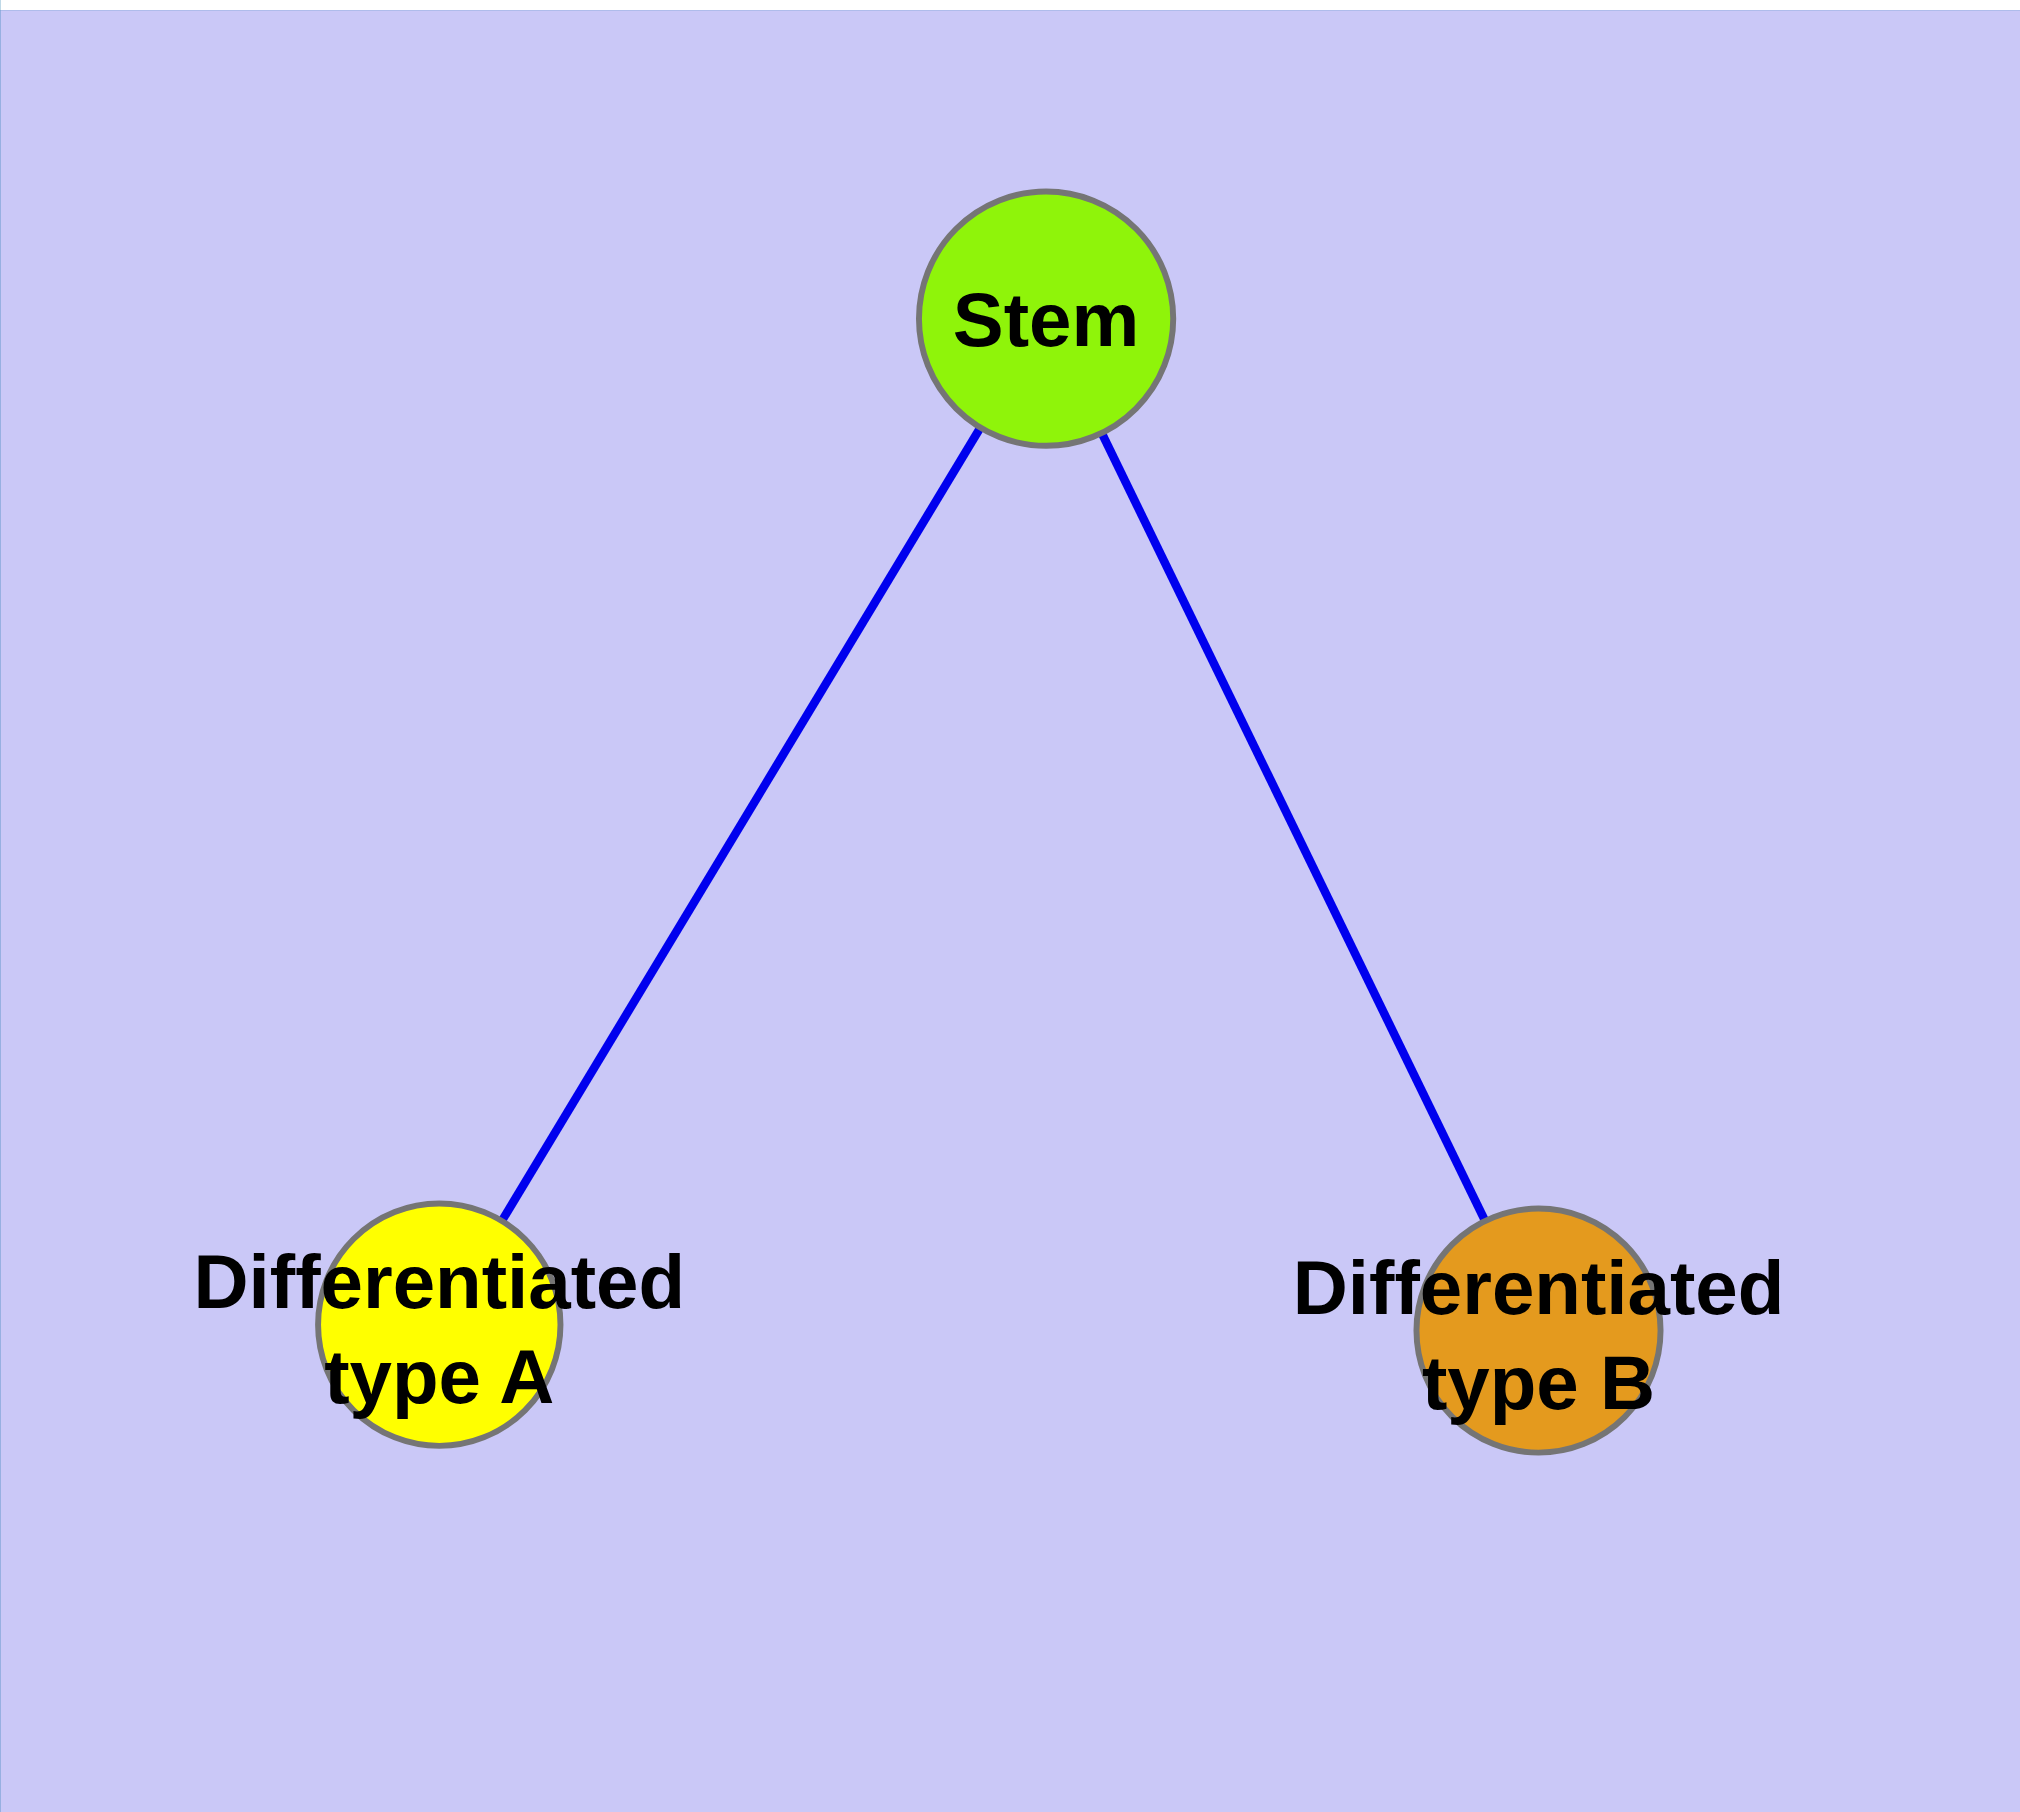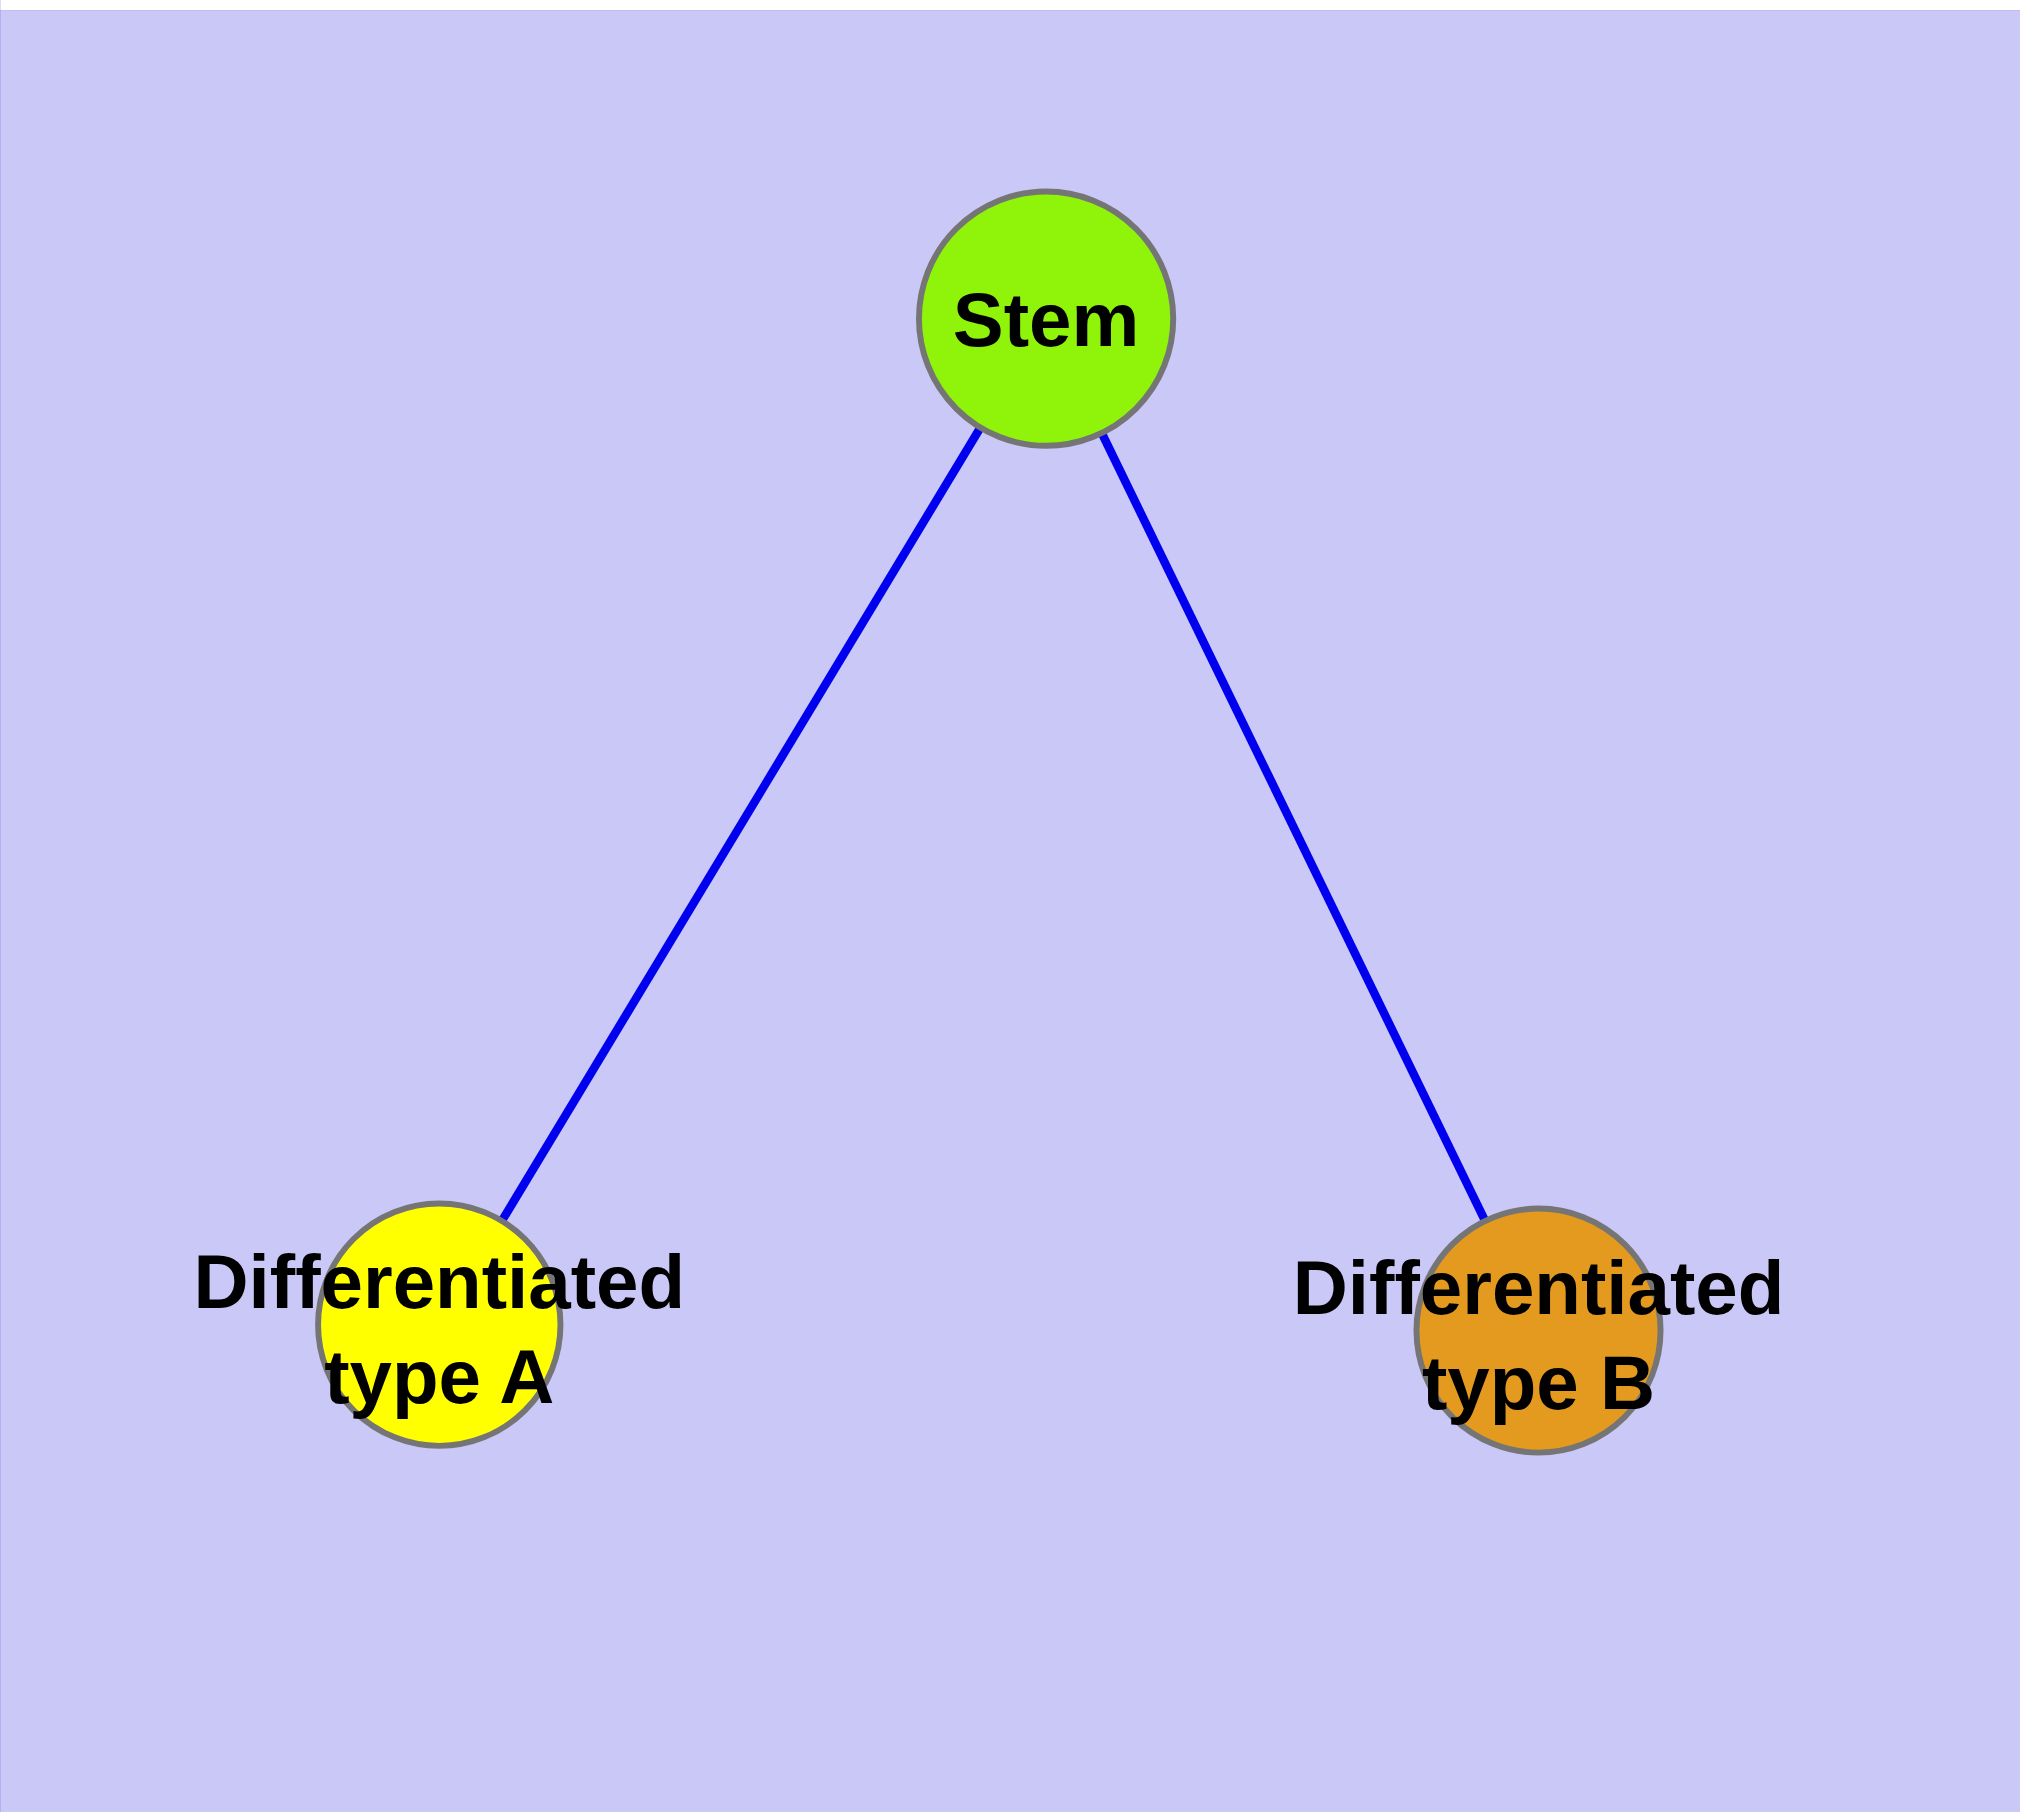--- a/index.html
+++ b/index.html
@@ -4,21 +4,21 @@
 <style>
   html, body {
     margin: 0;
     padding: 0;
     background: #ffffff;
   }
   .stage {
     position: relative;
     width: 2021px;
     height: 1812px;
-    background: #8b5cf6;
+    background: #0369a1;
     overflow: hidden;
   }
   svg.graph {
     display: block;
     width: 2021px;
     height: 1812px;
   }
   svg.graph text {
     font-family: "Liberation Sans", sans-serif;
     font-weight: bold;

